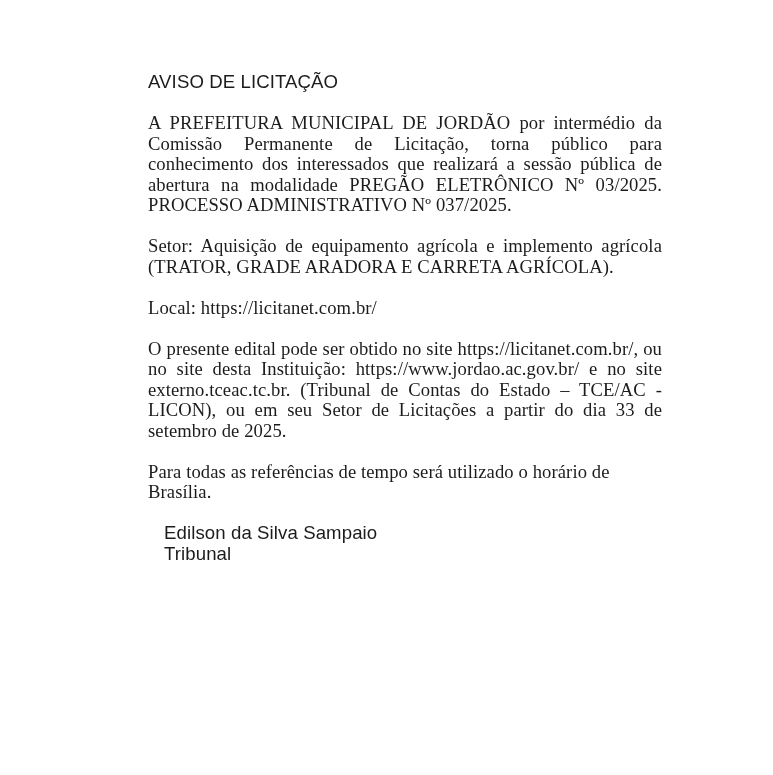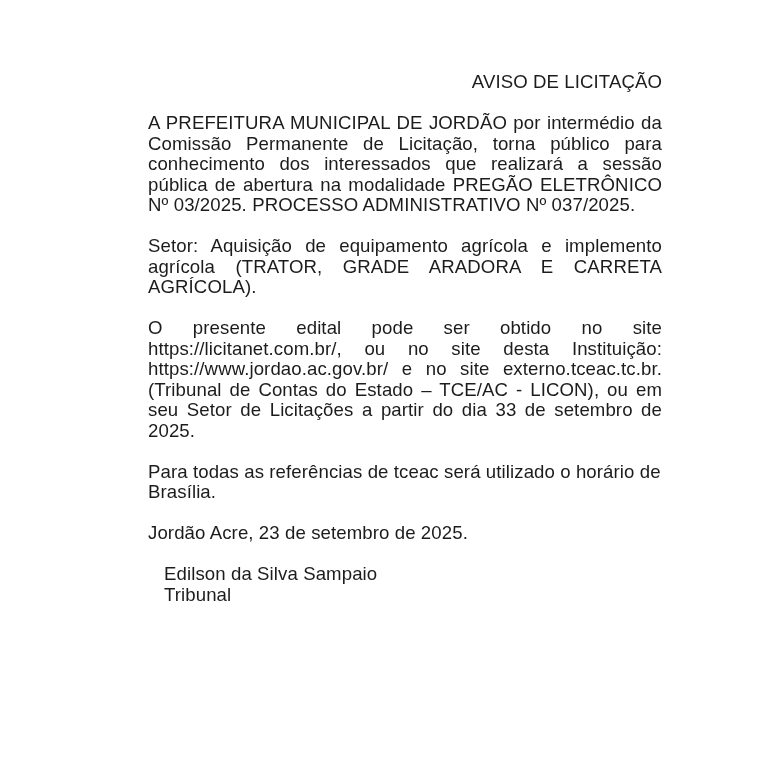--- a/index.html
+++ b/index.html
@@ -21,28 +21,28 @@
     left: 148px;
     top: 72px;
     width: 514px;
     font-size: 18.6px;
     line-height: 20.5px;
     letter-spacing: 0.1px;
   }
   .doc p {
     margin: 0 0 20.5px 0;
     text-align: left;
+    font-family: Liberation Serif, serif;
   }
   .doc p.justify {
     text-align: justify;
     text-justify: inter-word;
   }
   .title-block {
     margin: 0 0 20.5px 0;
-    text-align: right;
   }
   .title-line {
     white-space: nowrap;
   }
   .signature-block {
     margin: 16px;
   }
 </style>
 </head>
 <body>
@@ -52,26 +52,26 @@
 
     <div class="title-block">
       <div class="title-line">AVISO DE LICITAÇÃO</div>
     </div>
 
     <p class="justify">A PREFEITURA MUNICIPAL DE JORDÃO por intermédio da Comissão Permanente de Licitação, torna público para conhecimento dos interessados que realizará a sessão pública de abertura na modalidade PREGÃO ELETRÔNICO Nº 03/2025. PROCESSO ADMINISTRATIVO Nº 037/2025.</p>
 
     <p class="justify">Setor: Aquisição de equipamento agrícola e implemento agrícola (TRATOR, GRADE ARADORA E CARRETA AGRÍCOLA).</p>
 
 
+    <p>Local: https://licitanet.com.br/</p>
 
     <p class="justify">O presente edital pode ser obtido no site https://licitanet.com.br/, ou no site desta Instituição: https://www.jordao.ac.gov.br/ e no site externo.tceac.tc.br. (Tribunal de Contas do Estado – TCE/AC - LICON), ou em seu Setor de Licitações a partir do dia 33 de setembro de 2025.</p>
 
-    <p>Para todas as referências de tceac será utilizado o horário de Brasília.</p>
+    <p>Para todas as referências de tempo será utilizado o horário de Brasília.</p>
 
-    <p>Jordão Acre, 23 de setembro de 2025.</p>
 
     <div class="signature-block">
       <div>Edilson da Silva Sampaio</div>
       <div>Tribunal</div>
     </div>
 
   </div>
 </div>
 
 </body></html>

